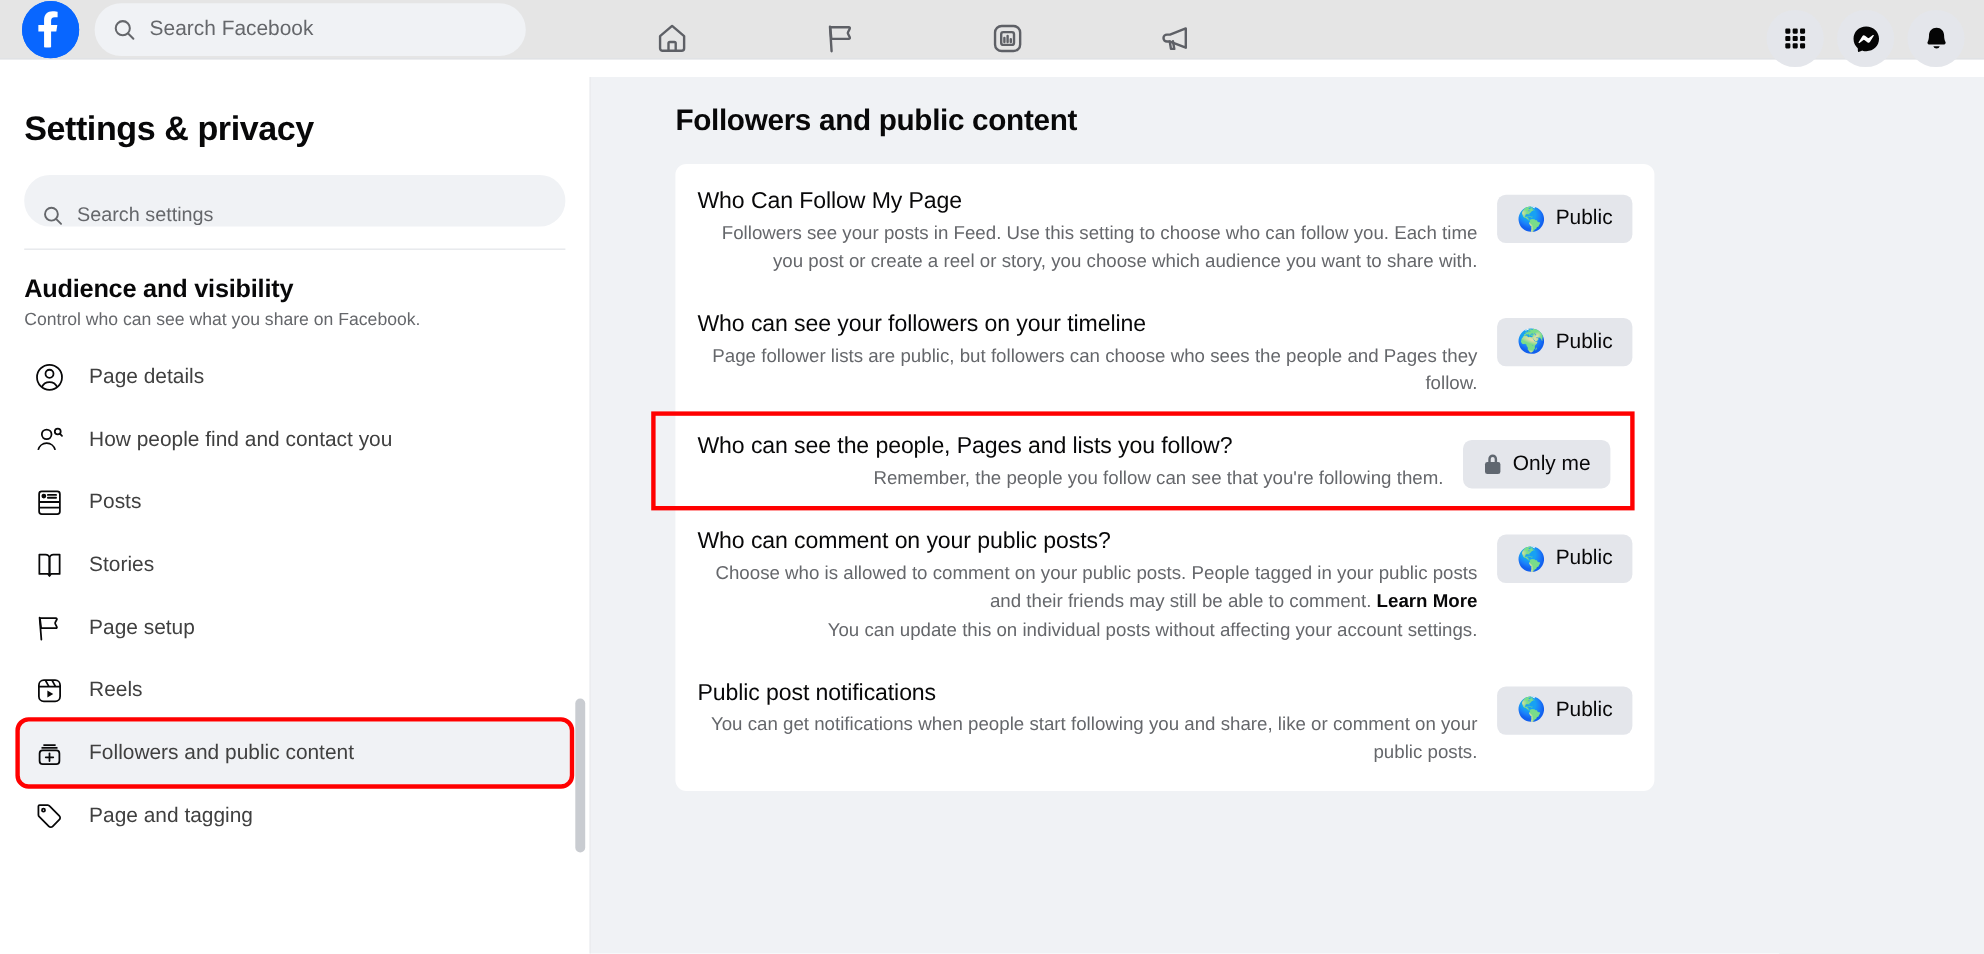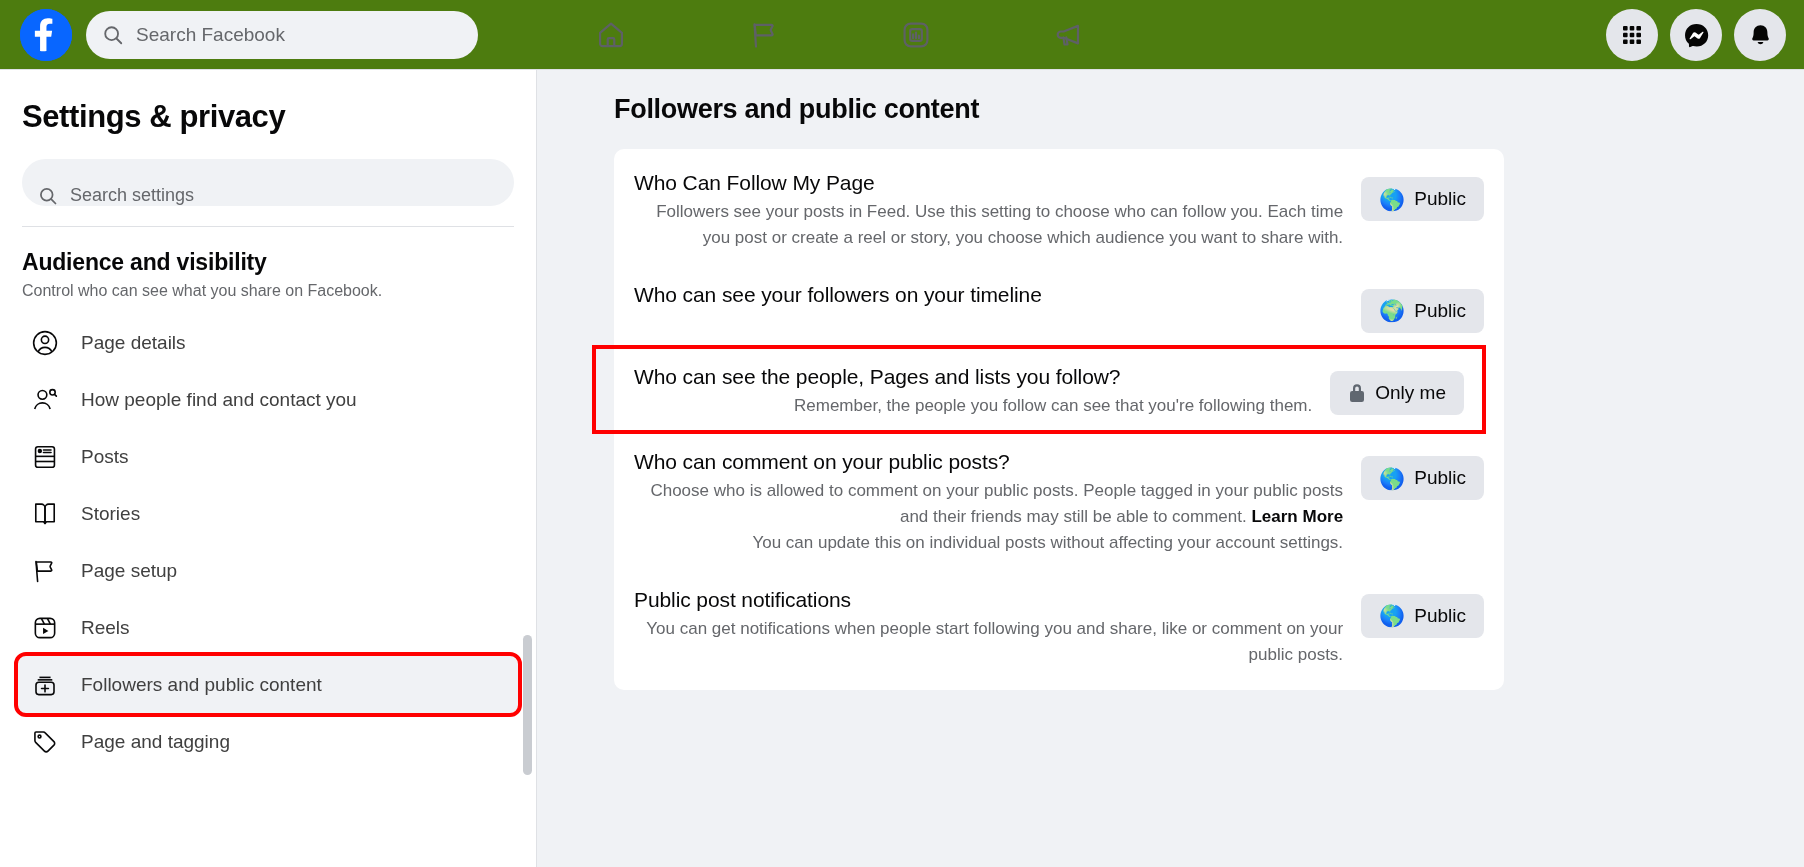--- a/index.html
+++ b/index.html
@@ -8,22 +8,22 @@
     overflow: hidden;
     font-family: "Liberation Sans", sans-serif;
     background: #ffffff;
     color: #080809;
   }
   #root { width: 1804px; height: 867px; position: relative; }
 
   
   .topbar {
     position: absolute; top: 0; left: 0;
-    width: 1804px; height: 70px;
-    background: #4d7c0f;
+    width: 1804px; height: 54px;
+    background: #e5e5e5;
     border-bottom: 1px solid #dfe1e5;
     display: flex; align-items: center;
     z-index: 20;
   }
   .fb-logo {
     width: 52px; height: 52px; margin-left: 20px;
     border-radius: 50%; background: #0866ff;
     display: flex; align-items: center; justify-content: center;
     flex: 0 0 auto;
   }
@@ -396,20 +396,21 @@
           </div>
           <div class="pill">
             <span class="gicon">🌎</span>
             <span>Public</span>
           </div>
         </div>
 
         <div class="setting-row">
           <div class="setting-text">
             <div class="setting-head">Who can see your followers on your timeline</div>
+            <div class="setting-desc">Page follower lists are public, but followers can choose who sees the people and Pages they follow.</div>
           </div>
           <div class="pill">
             <span class="gicon">🌍</span>
             <span>Public</span>
           </div>
         </div>
 
         <div class="setting-row hl">
           <div class="setting-text">
             <div class="setting-head">Who can see the people, Pages and lists you follow?</div>

